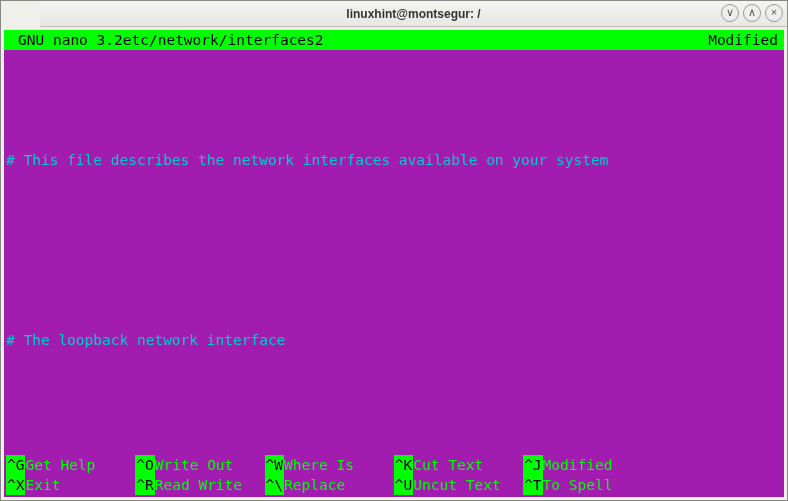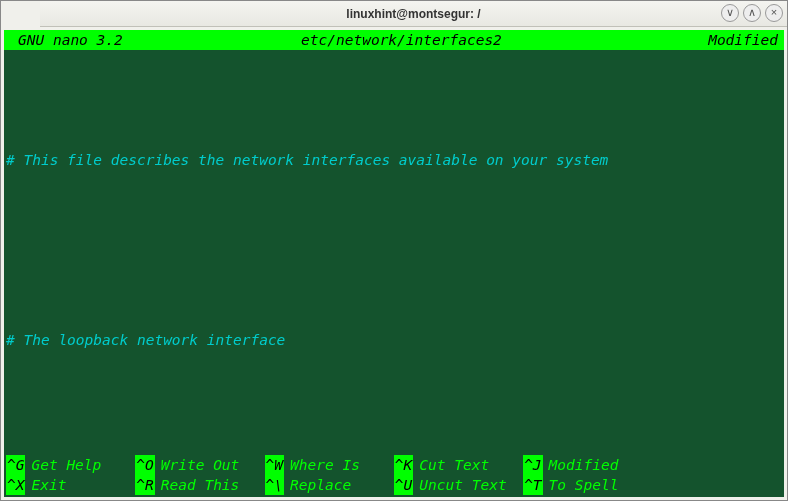--- a/index.html
+++ b/index.html
@@ -48,41 +48,40 @@
       border-radius: 50%;
       background: #eee;
       font-size: 11px;
       line-height: 15px;
       text-align: center;
       color: #555;
       cursor: pointer;
     }
     .terminal {
       flex: 1;
-      background: #14532d;
+      background: #a21caf;
       margin: 3px;
       padding: 0;
       font-family: "DejaVu Sans Mono", "Liberation Mono", monospace;
       font-size: 14.5px;
       line-height: 20px;
       color: #00ff00;
       overflow: hidden;
       position: relative;
-      font-style: italic;
     }
     .nano-header {
       background: #00ff00;
       color: #000;
       display: flex;
       padding: 0 4px;
       height: 20px;
       align-items: center;
     }
     .nh-left { flex: 0 0 auto; padding-left: 10px; }
-    .nh-center { flex: 1; text-align: center; }
+    .nh-center { flex: 1; text-align: left; }
     .nh-right { flex: 0 0 auto; padding-right: 2px; margin-left: 28px; }
     .editor-area {
       padding: 0 2px;
       white-space: pre;
     }
     .cyan { color: #00cccc; }
     .green { color: #00ff00; }
     .shortcut-bar {
       position: absolute;
       bottom: 0;
@@ -99,21 +98,20 @@
       width: 16.66%;
       align-items: center;
     }
     .sc-key {
       background: #00ff00;
       color: #000;
       padding: 0 1px;
     }
     .sc-label {
       color: #00ff00;
-      padding-left: 6px;
     }
     .blank { height: 20px; }
   </style>
 </head>
 <body>
 
 <div class="window">
   <div class="titlebar">
     <div class="titlebar-title">linuxhint@montsegur: /</div>
     <div class="window-controls">
@@ -171,21 +169,21 @@
             <span class="sc-label">Modified</span>
           </div>
       </div>
       <div class="shortcut-row">
         <div class="shortcut">
             <span class="sc-key">^X</span>
             <span class="sc-label">Exit</span>
           </div>
         <div class="shortcut">
             <span class="sc-key">^R</span>
-            <span class="sc-label">Read This</span>
+            <span class="sc-label">Read Write</span>
           </div>
         <div class="shortcut">
             <span class="sc-key">^\</span>
             <span class="sc-label">Replace</span>
           </div>
         <div class="shortcut">
             <span class="sc-key">^U</span>
             <span class="sc-label">Uncut Text</span>
           </div>
         <div class="shortcut">

